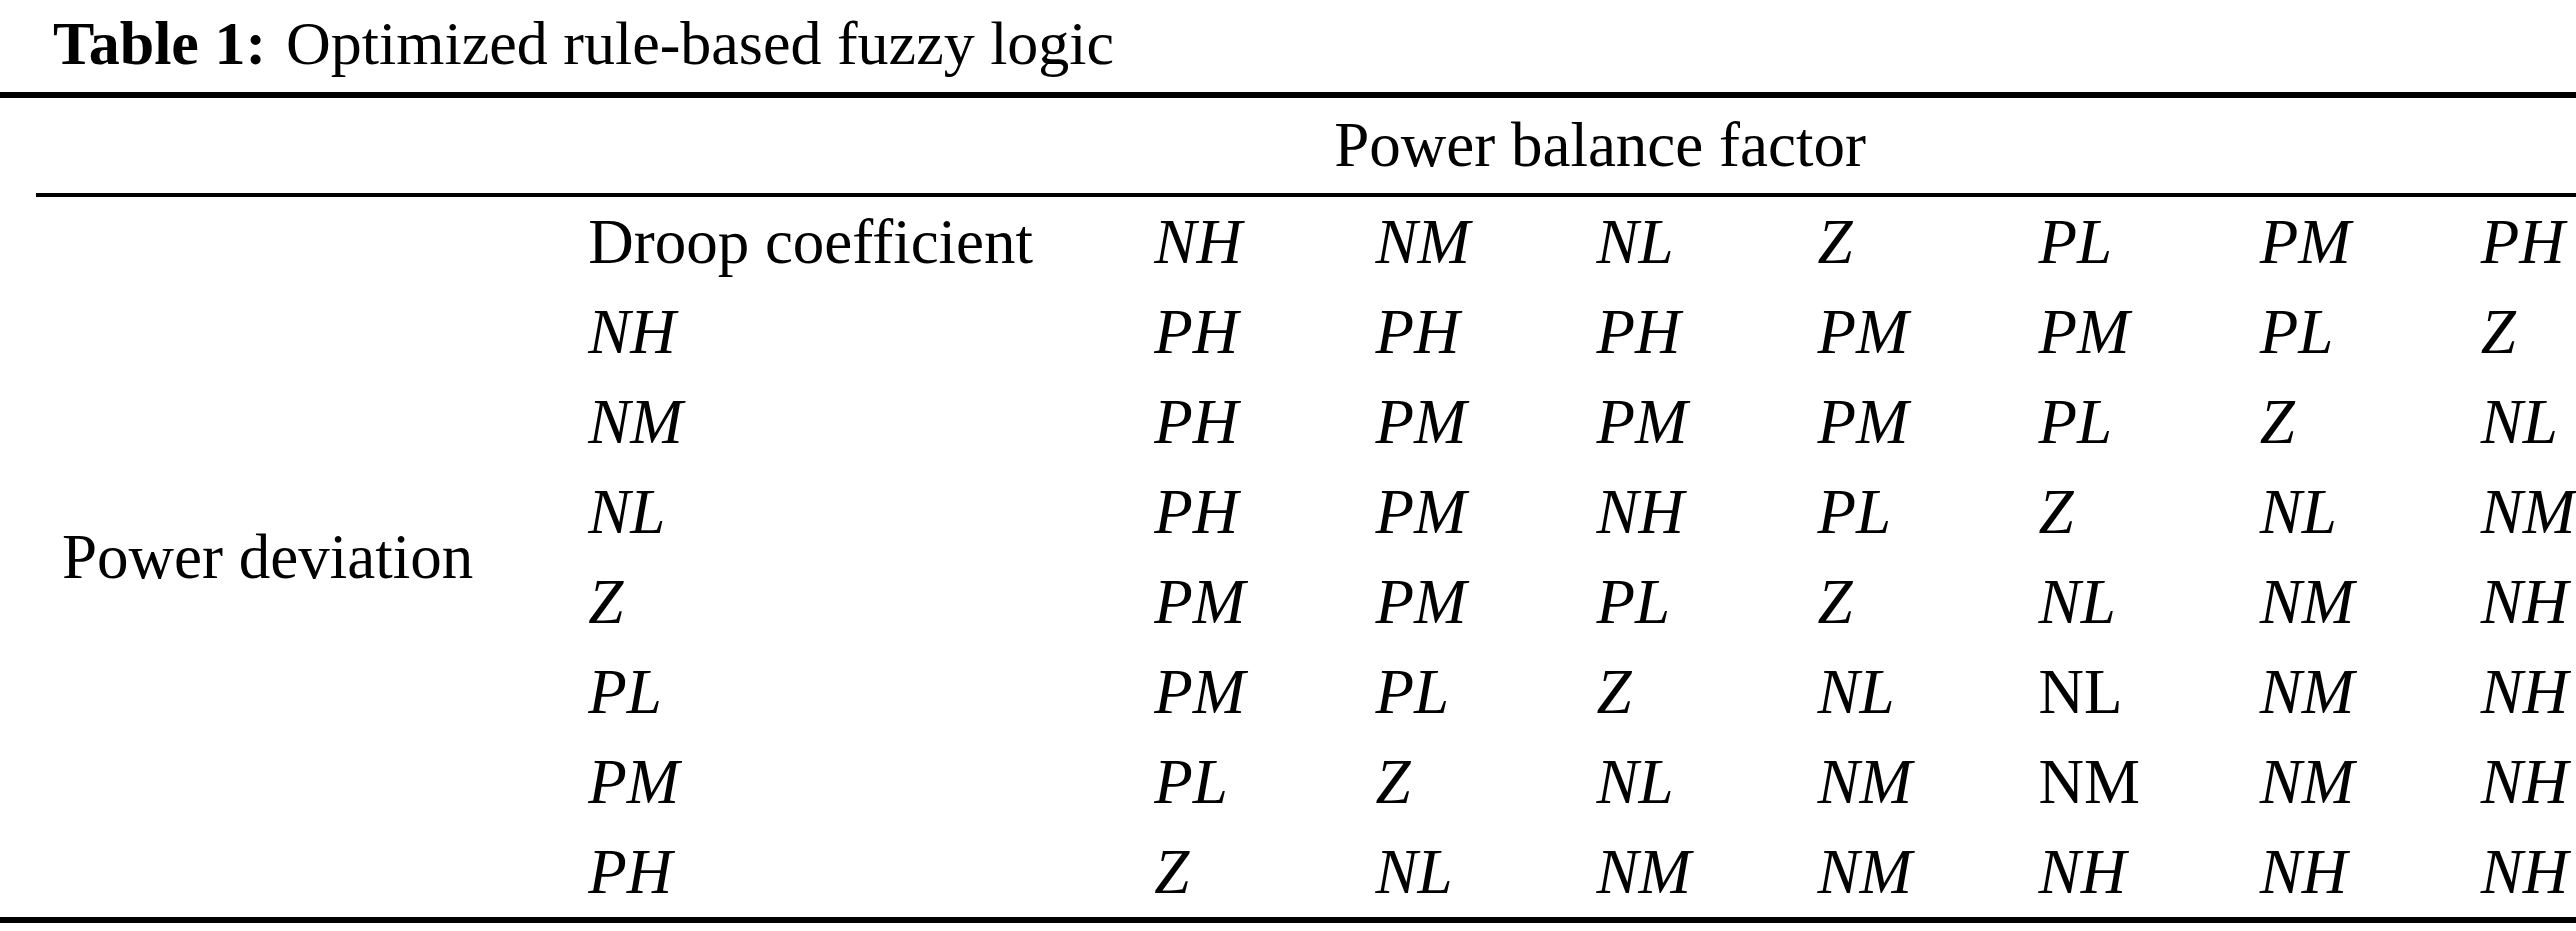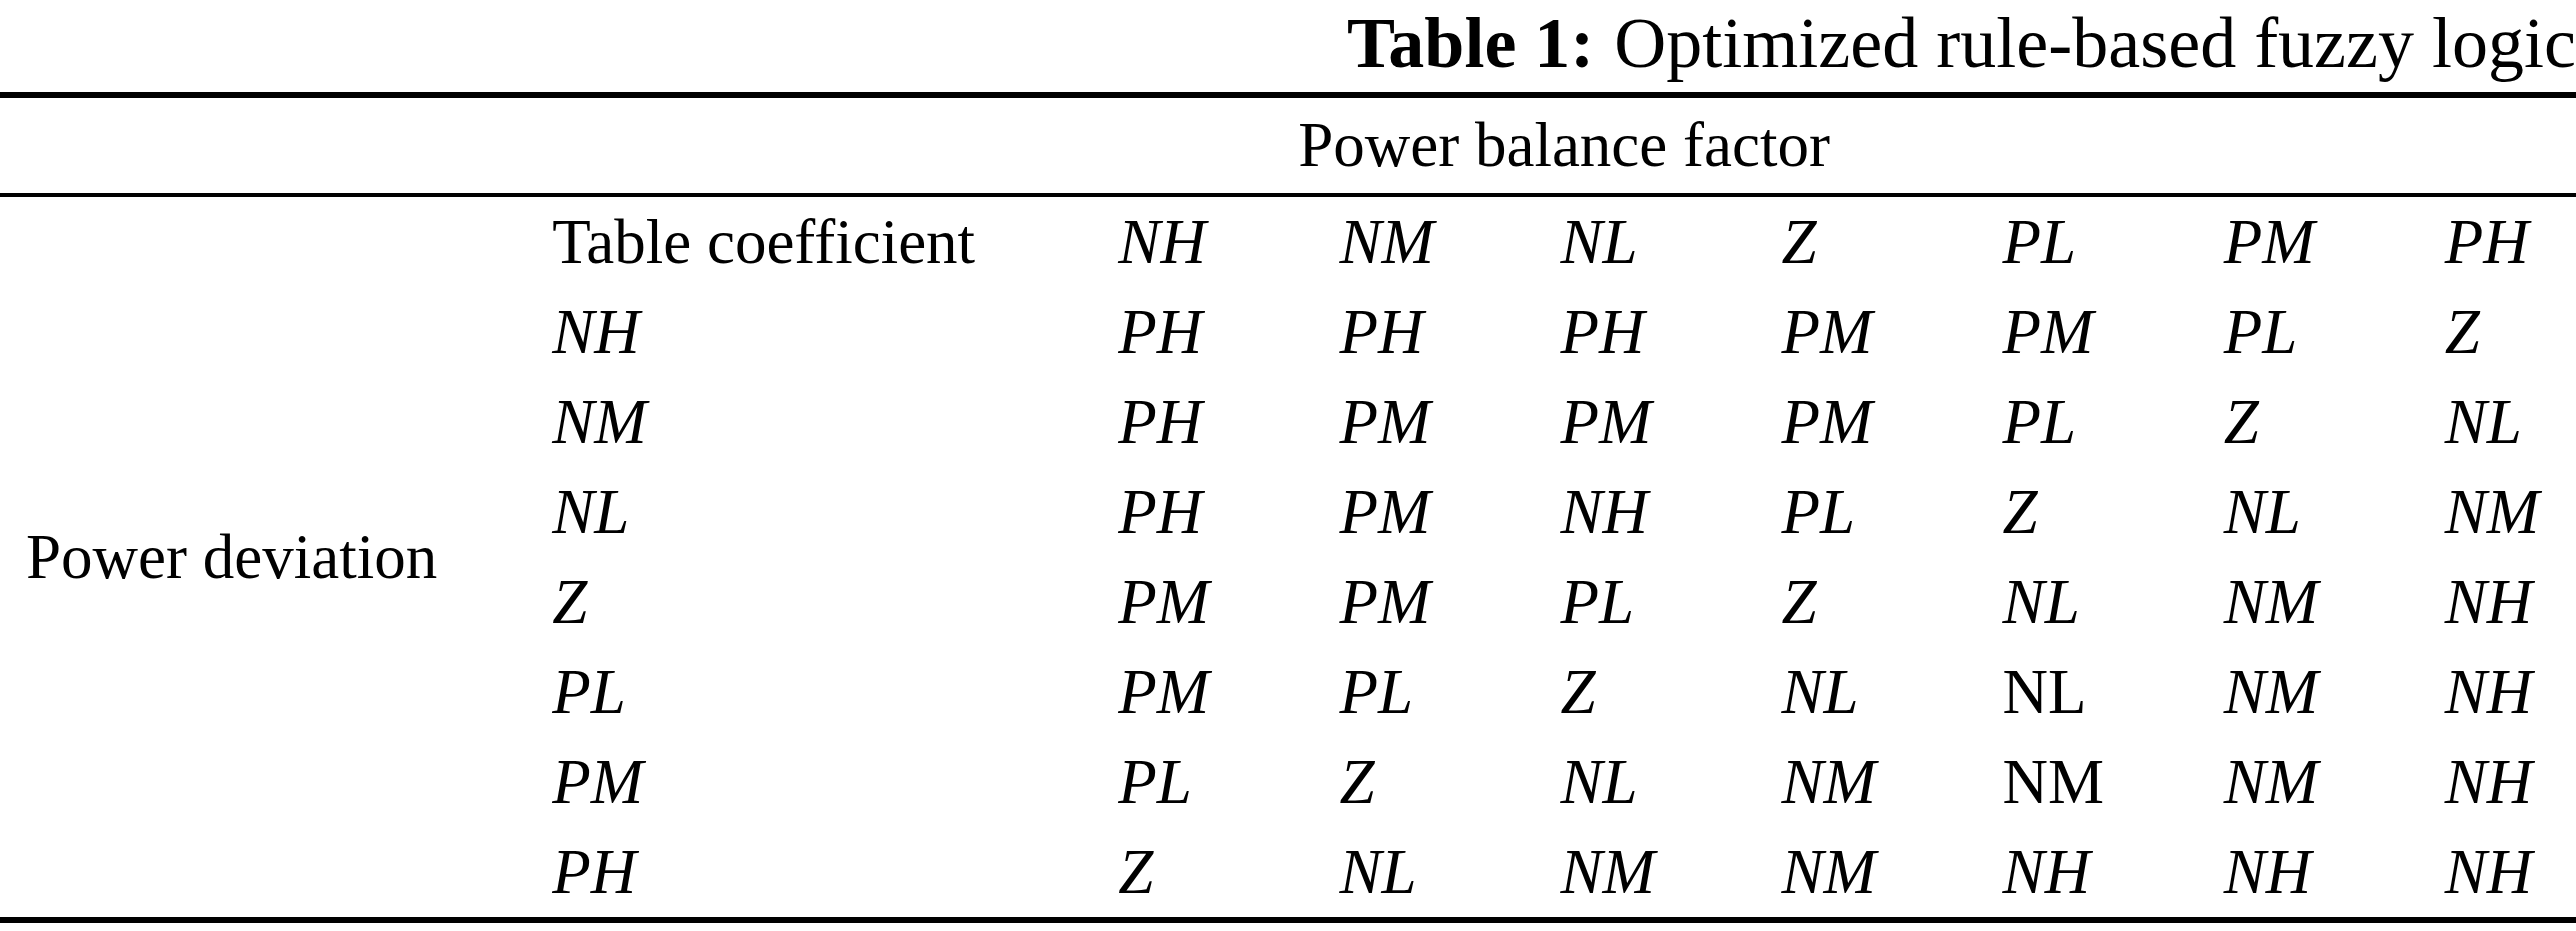--- a/index.html
+++ b/index.html
@@ -17,37 +17,38 @@
     overflow: hidden;
   }
   .caption {
     position: absolute;
     top: 0;
     left: 0;
     width: 100%;
     height: 104px;
     box-sizing: border-box;
     padding-left: 53px;
-    text-align: right;
-    font-size: 72px;
+    text-align: left;
+    font-size: 62px;
     line-height: 86px;
     white-space: nowrap;
   }
   .caption-label {
     font-weight: bold;
     margin-right: 20px;
   }
   .tbl-wrap {
     position: absolute;
     top: 92px;
     left: 0;
     width: 2576px;
     box-sizing: border-box;
     border-top: 6px solid #000000;
     border-bottom: 6px solid #000000;
+    padding-left: 36px;
   }
   table.fz {
     width: 2576px;
     table-layout: fixed;
     border-collapse: collapse;
     font-size: 63px;
   }
   table.fz td {
     padding: 0 0 0 26px;
     vertical-align: middle;
@@ -96,21 +97,21 @@
       </colgroup>
 
       <tbody>
           <tr class="pbf">
         <td class="c1"></td>
         <td class="pbf-cell" colspan="8">Power balance factor</td>
       </tr>
 
       <tr class="datarow">
         <td class="c1" rowspan="8">Power deviation</td>
-        <td>Table coefficient</td>
+        <td>Droop coefficient</td>
         <td class="it">NH</td>
         <td class="it">NM</td>
         <td class="it">NL</td>
         <td class="it">Z</td>
         <td class="it">PL</td>
         <td class="it">PM</td>
         <td class="it">PH</td>
       </tr>
 
       <tr class="datarow">

